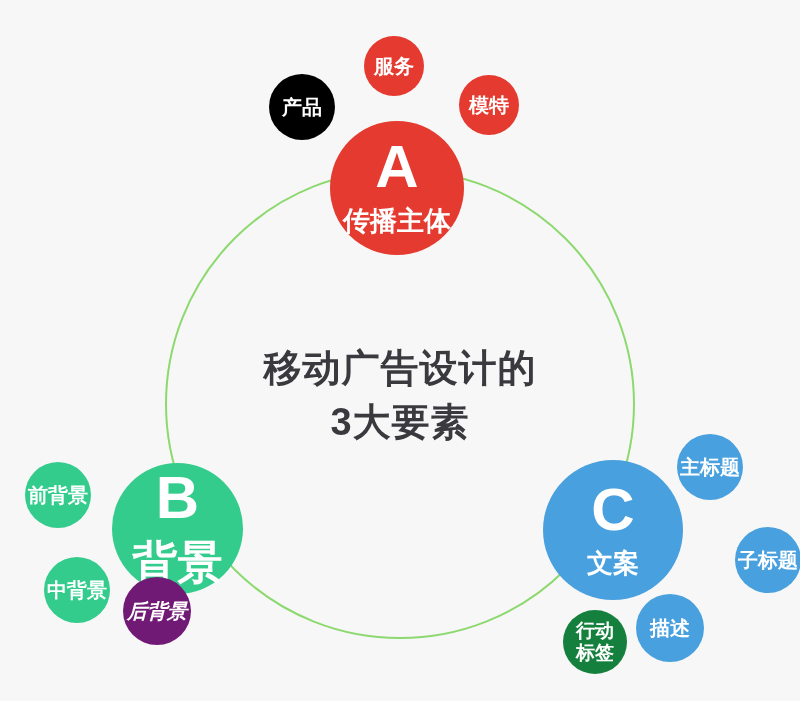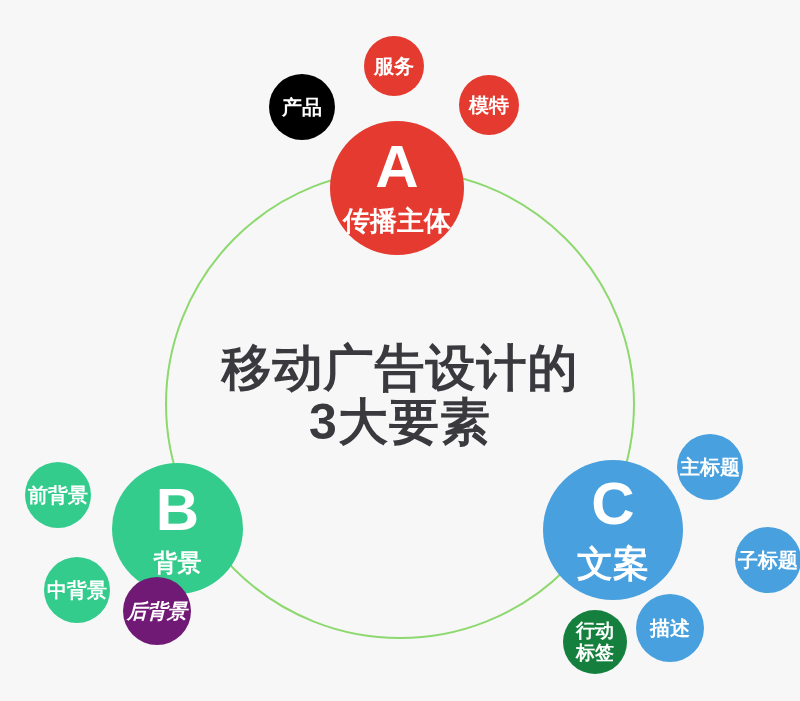--- a/index.html
+++ b/index.html
@@ -25,21 +25,21 @@
     border: 2px solid #8ed96f;
     border-radius: 50%;
     box-sizing: border-box;
   }
   .title {
     position: absolute;
     left: 0;
     right: 0;
     top: 341px;
     text-align: center;
-    font-size: 50px;
+    font-size: 38px;
     font-weight: bold;
     line-height: 54px;
     color: #3a3a3e;
     letter-spacing: 1px;
   }
   .bubble {
     position: absolute;
     border-radius: 50%;
     display: flex;
     flex-direction: column;
@@ -86,35 +86,35 @@
   </div>
   <div class="bubble sat" style="left: 364px; top: 36px; width: 60px; height: 60px; background: rgb(228, 58, 47);">
     <span>服务</span>
   </div>
   <div class="bubble sat" style="left: 459px; top: 75px; width: 60px; height: 60px; background: rgb(228, 58, 47);">
     <span>模特</span>
   </div>
 
   <div class="bubble" style="left: 112px; top: 463px; width: 131px; height: 131px; background: rgb(51, 204, 140);">
     <div class="letter" style="font-size:60px;">B</div>
-    <div class="sub" style="font-size:24px;">背景</div>
+    <div class="sub" style="font-size:45px;">背景</div>
   </div>
   <div class="bubble sat" style="left: 25px; top: 462px; width: 66px; height: 66px; background: rgb(51, 204, 140);">
     <span>前背景</span>
   </div>
   <div class="bubble sat" style="left: 44px; top: 557px; width: 66px; height: 66px; background: rgb(51, 204, 140);">
     <span>中背景</span>
   </div>
   <div class="bubble sat" style="left: 123px; top: 577px; width: 68px; height: 68px; background: #701a75; font-style: italic;">
     <span>后背景</span>
   </div>
 
   <div class="bubble" style="left: 543px; top: 460px; width: 140px; height: 140px; background: rgb(72, 160, 222);">
     <div class="letter" style="font-size:60px;">C</div>
-    <div class="sub" style="font-size:36px;">文案</div>
+    <div class="sub" style="font-size:26px;">文案</div>
   </div>
   <div class="bubble sat" style="left: 677px; top: 434px; width: 66px; height: 66px; background: rgb(72, 160, 222);">
     <span>主标题</span>
   </div>
   <div class="bubble sat" style="left: 687px; top: 527px; width: 66px; height: 66px; background: rgb(72, 160, 222); margin-left: 48px;">
     <span>子标题</span>
   </div>
   <div class="bubble sat" style="left: 636px; top: 594px; width: 68px; height: 68px; background: rgb(72, 160, 222);">
     <span>描述</span>
   </div>

